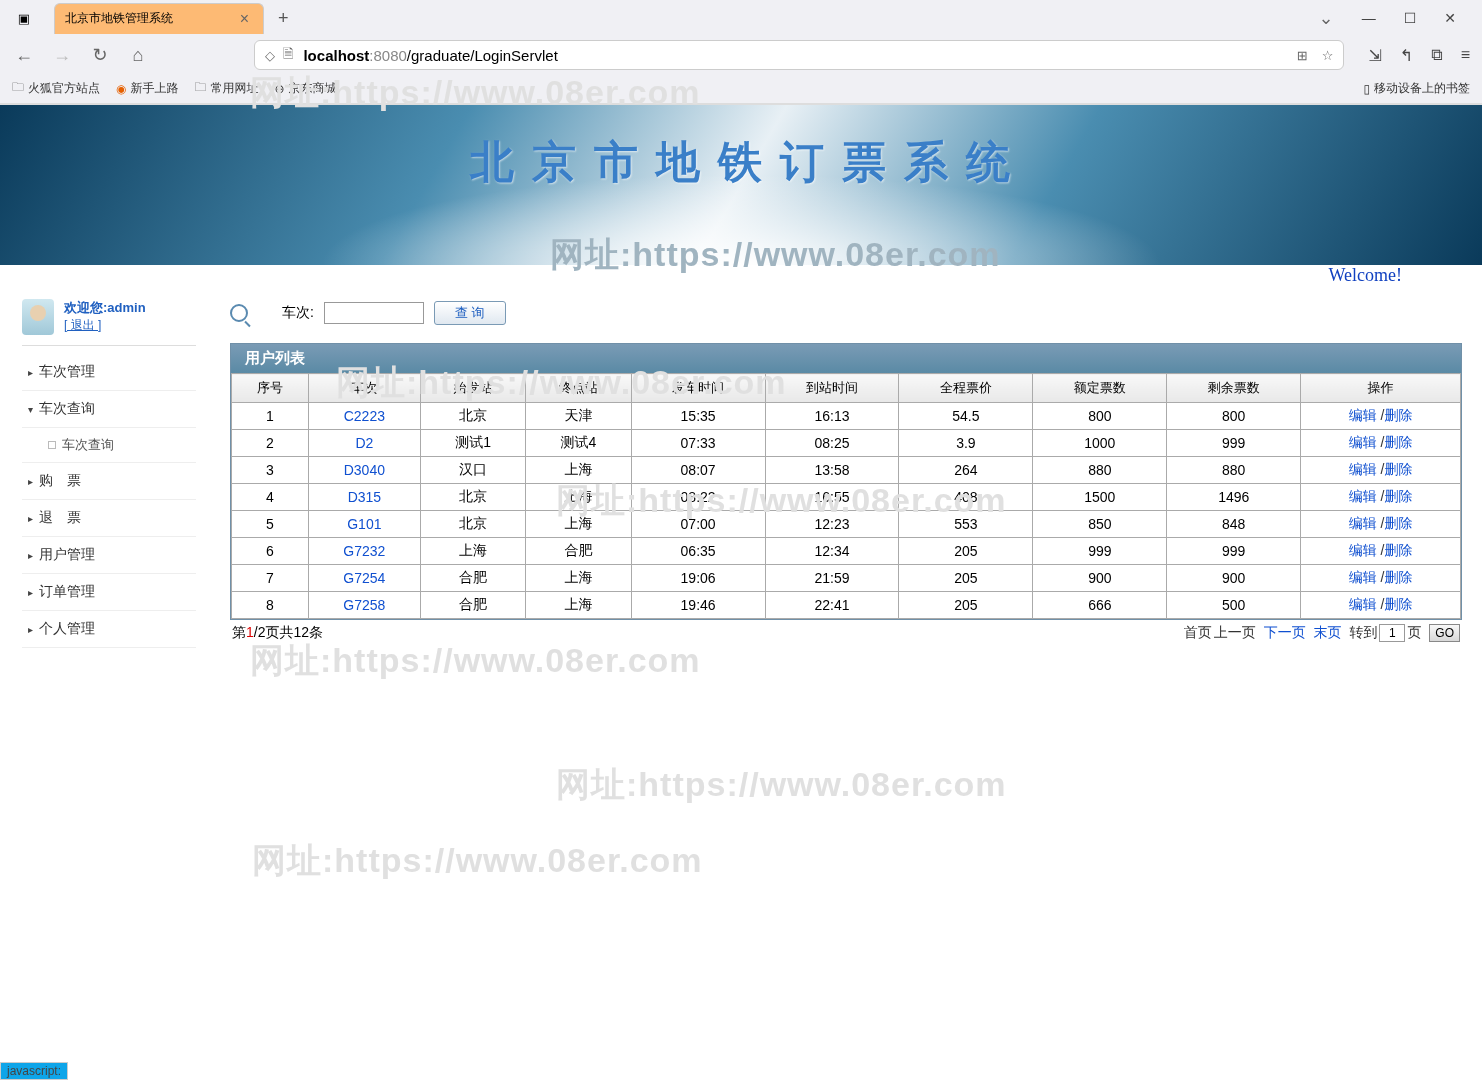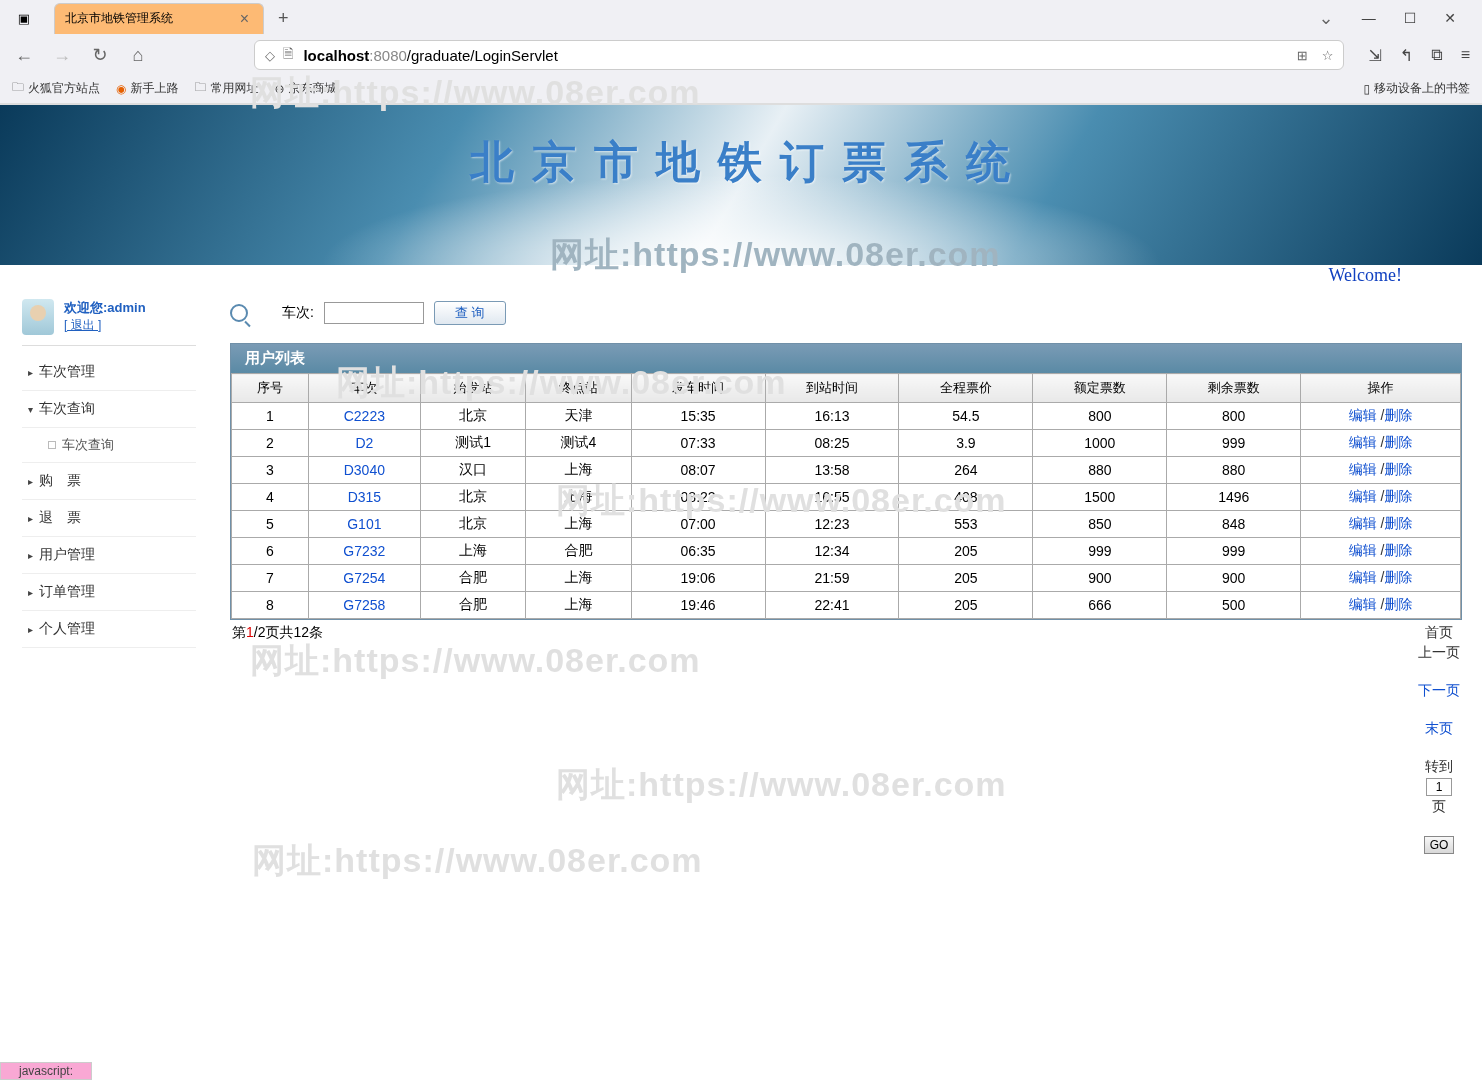--- a/index.html
+++ b/index.html
@@ -68,27 +68,27 @@
 .panel-header { background: linear-gradient(#7a9bb5, #5a8aa5); color: #fff; font-weight: bold; padding: 5px 14px; font-size: 15px; }
 .data-table { width: 100%; border-collapse: collapse; }
 .data-table th { background: linear-gradient(#f8f8f8, #e8e8e8); border: 1px solid #aaa; padding: 5px 4px; font-size: 13px; font-weight: normal; }
 .data-table td { border: 1px solid #aaa; padding: 4px 4px; text-align: center; font-size: 14px; }
 .data-table a { color: #1050d0; text-decoration: none; }
 .ops a { color: #1050d0; }
 .ops .sep { color: #333; }
 
 .pager { display: flex; padding: 4px 2px; font-size: 14px; }
 .pager .red { color: #d00; }
-.pager-right { margin-left: auto; display: flex; align-items: center; gap: 2px; flex-direction: column; }
+.pager-right { margin-left: auto; display: flex; align-items: center; gap: 2px; }
 .pager-right a { color: #1050d0; text-decoration: none; }
 .pager-right .plain { color: #333; }
 .page-input { width: 26px; height: 18px; border: 1px solid #999; text-align: center; font-size: 12px; }
 .go-btn { background: linear-gradient(#f8f8f8, #d8d8d8); border: 1px solid #888; padding: 1px 5px; font-size: 12px; }
 
-.status-bar { position: fixed; bottom: 0; left: 0; background: #f9a8d4; border: 1px solid #ccc; padding: 1px 18px; font-size: 12px; color: #444; }
+.status-bar { position: fixed; bottom: 0; left: 0; background: #0ea5e9; border: 1px solid #ccc; padding: 1px 6px; font-size: 12px; color: #444; }
 
 
 .watermark { position: fixed; color: #e0e0e0; font-size: 34px; font-weight: bold; pointer-events: none; z-index: 5; letter-spacing: 1px; }
 </style>
 </head>
 <body>
 
 <div class="browser-chrome">
   <div class="tab-bar">
     <span class="tab-icon-box">▣</span>

